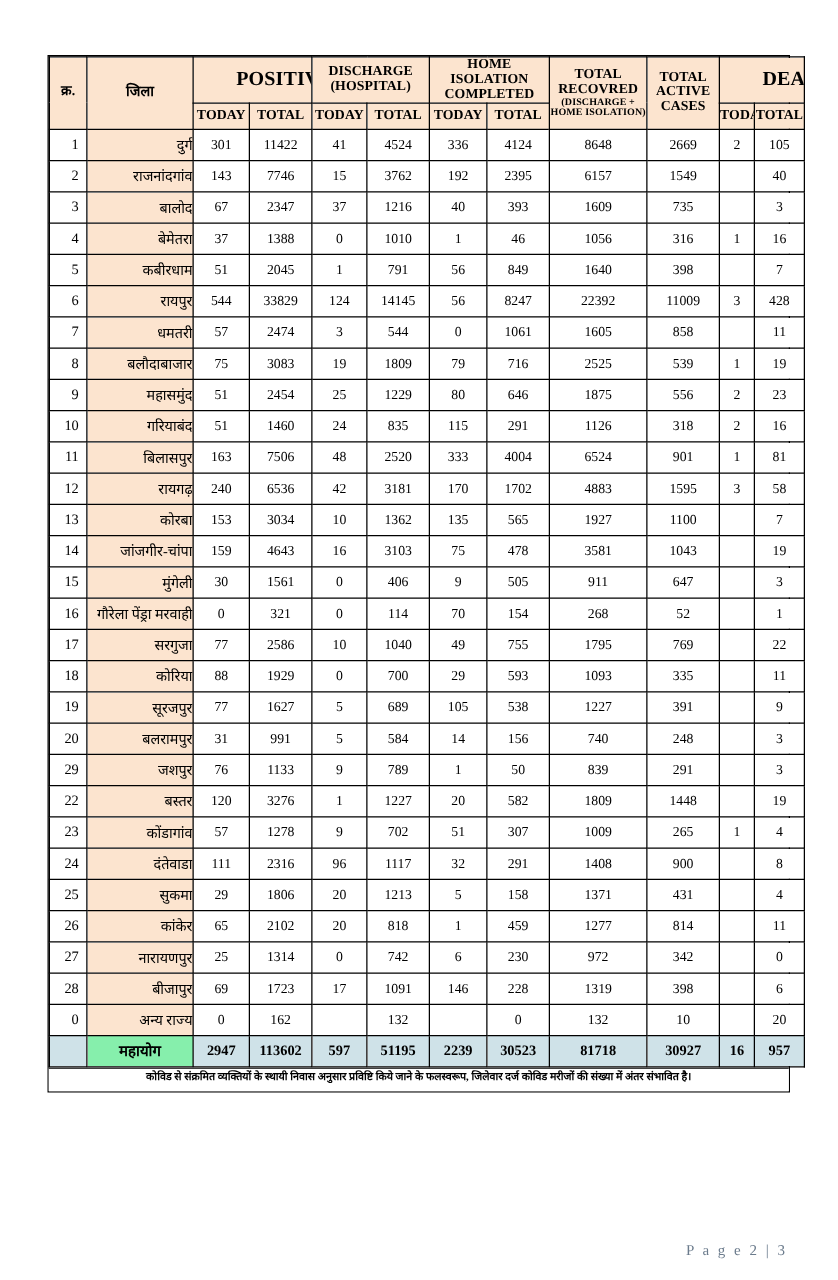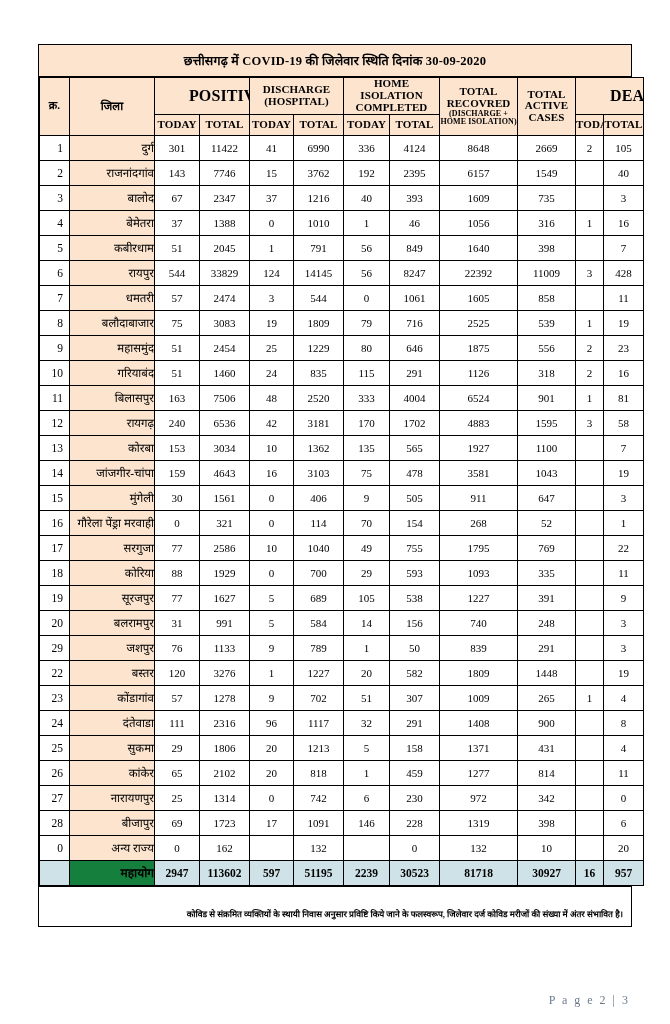--- a/index.html
+++ b/index.html
@@ -95,29 +95,30 @@
     padding-left: 7px;
     font-size: 11.5px;
     white-space: nowrap;
   }
   tbody tr.total-row td {
     background: #cfe2e8;
     font-weight: bold;
     font-size: 11.5px;
   }
   tbody tr.total-row td.dist {
-    background: #15803d;
+    background: #86efac;
+    text-align: center;
     padding-left: 0;
     font-weight: bold;
     font-size: 12px;
   }
   .footnote {
     border-top: 1.5px solid #000;
-    text-align: right;
-    padding: 21px 8px 6px 8px;
+    text-align: center;
+    padding: 0 8px 6px 8px;
     font-family: "Liberation Serif", serif;
     font-size: 8.6px;
     font-weight: bold;
     color: #000;
     background: #ffffff;
   }
   .page-number {
     position: absolute;
     right: 40px;
     bottom: 16px;
@@ -127,23 +128,20 @@
     letter-spacing: 2px;
     margin-left: 17px;
   }
 </style>
 </head>
 <body>
 
 <div class="page">
   <div class="sheet">
 
-    <div class="title-bar">
-      <span class="title-text">छत्तीसगढ़ में  COVID-19 की जिलेवार स्थिति दिनांक 30-09-2020</span>
-    </div>
 
     <table class="covid">
       <colgroup>
         <col style="width:30px">
         <col style="width:85px">
         <col style="width:45px">
         <col style="width:50px">
         <col style="width:44px">
         <col style="width:50px">
         <col style="width:46px">
@@ -191,21 +189,21 @@
           <th class="sub">TOTAL</th>
         </tr>
       </thead>
       <tbody id="tbody">
           <tr>
             <td class="sn">1</td>
             <td class="dist">दुर्ग</td>
             <td>301</td>
             <td>11422</td>
             <td>41</td>
-            <td>6990</td>
+            <td>4524</td>
             <td>336</td>
             <td>4124</td>
             <td>8648</td>
             <td>2669</td>
             <td>2</td>
             <td>105</td>
           </tr>
           <tr>
             <td class="sn">2</td>
             <td class="dist">राजनांदगांव</td>

